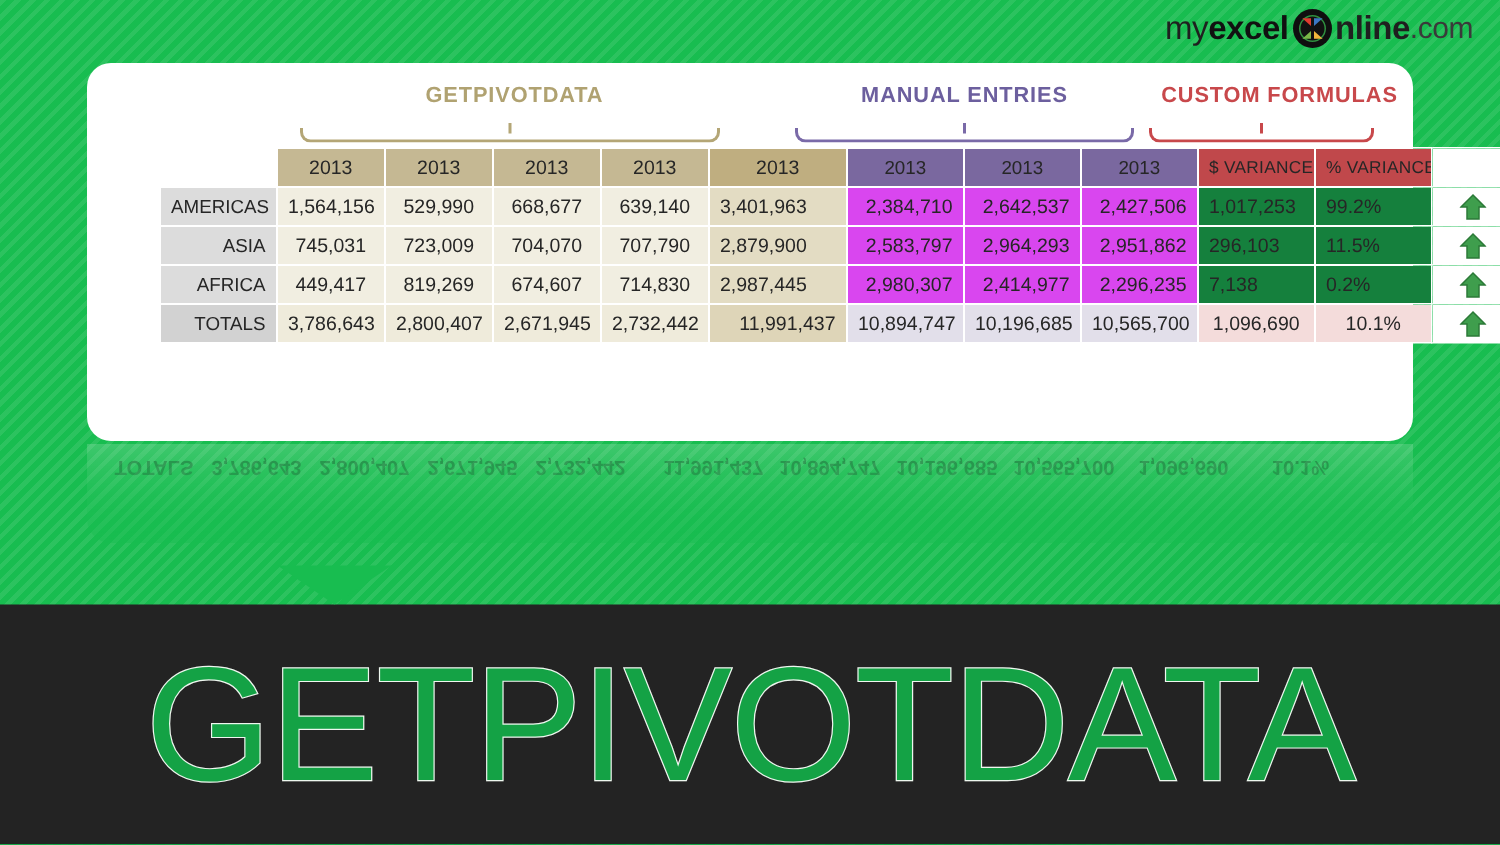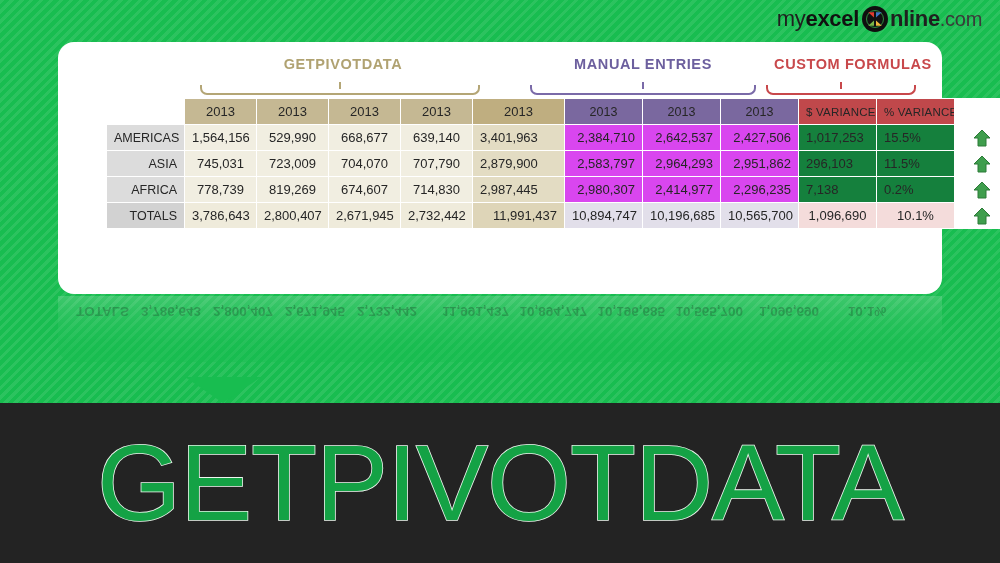--- a/index.html
+++ b/index.html
@@ -288,21 +288,21 @@
             <td class="lbl">AMERICAS</td>
             <td class="q">1,564,156</td>
             <td class="q">529,990</td>
             <td class="q">668,677</td>
             <td class="q">639,140</td>
             <td class="act">3,401,963</td>
             <td class="man">2,384,710</td>
             <td class="man">2,642,537</td>
             <td class="man">2,427,506</td>
             <td class="var">1,017,253</td>
-            <td class="var">15.5%</td>
+            <td class="var">99.2%</td>
             <td class="arw"><svg width="18" height="18" viewBox="0 0 18 18">
                 <path d="M9 1 L17 9 L13 9 L13 17 L5 17 L5 9 L1 9 Z" fill="#3f9e4d" stroke="#2c7a38" stroke-width="1"></path>
               </svg></td>
           </tr>
           <tr>
             <td class="lbl">ASIA</td>
             <td class="q">745,031</td>
             <td class="q">723,009</td>
             <td class="q">704,070</td>
             <td class="q">707,790</td>
@@ -311,21 +311,21 @@
             <td class="man">2,964,293</td>
             <td class="man">2,951,862</td>
             <td class="var">296,103</td>
             <td class="var">11.5%</td>
             <td class="arw"><svg width="18" height="18" viewBox="0 0 18 18">
                 <path d="M9 1 L17 9 L13 9 L13 17 L5 17 L5 9 L1 9 Z" fill="#3f9e4d" stroke="#2c7a38" stroke-width="1"></path>
               </svg></td>
           </tr>
           <tr>
             <td class="lbl">AFRICA</td>
-            <td class="q">778,739</td>
+            <td class="q">449,417</td>
             <td class="q">819,269</td>
             <td class="q">674,607</td>
             <td class="q">714,830</td>
             <td class="act">2,987,445</td>
             <td class="man">2,980,307</td>
             <td class="man">2,414,977</td>
             <td class="man">2,296,235</td>
             <td class="var">7,138</td>
             <td class="var">0.2%</td>
             <td class="arw"><svg width="18" height="18" viewBox="0 0 18 18">

